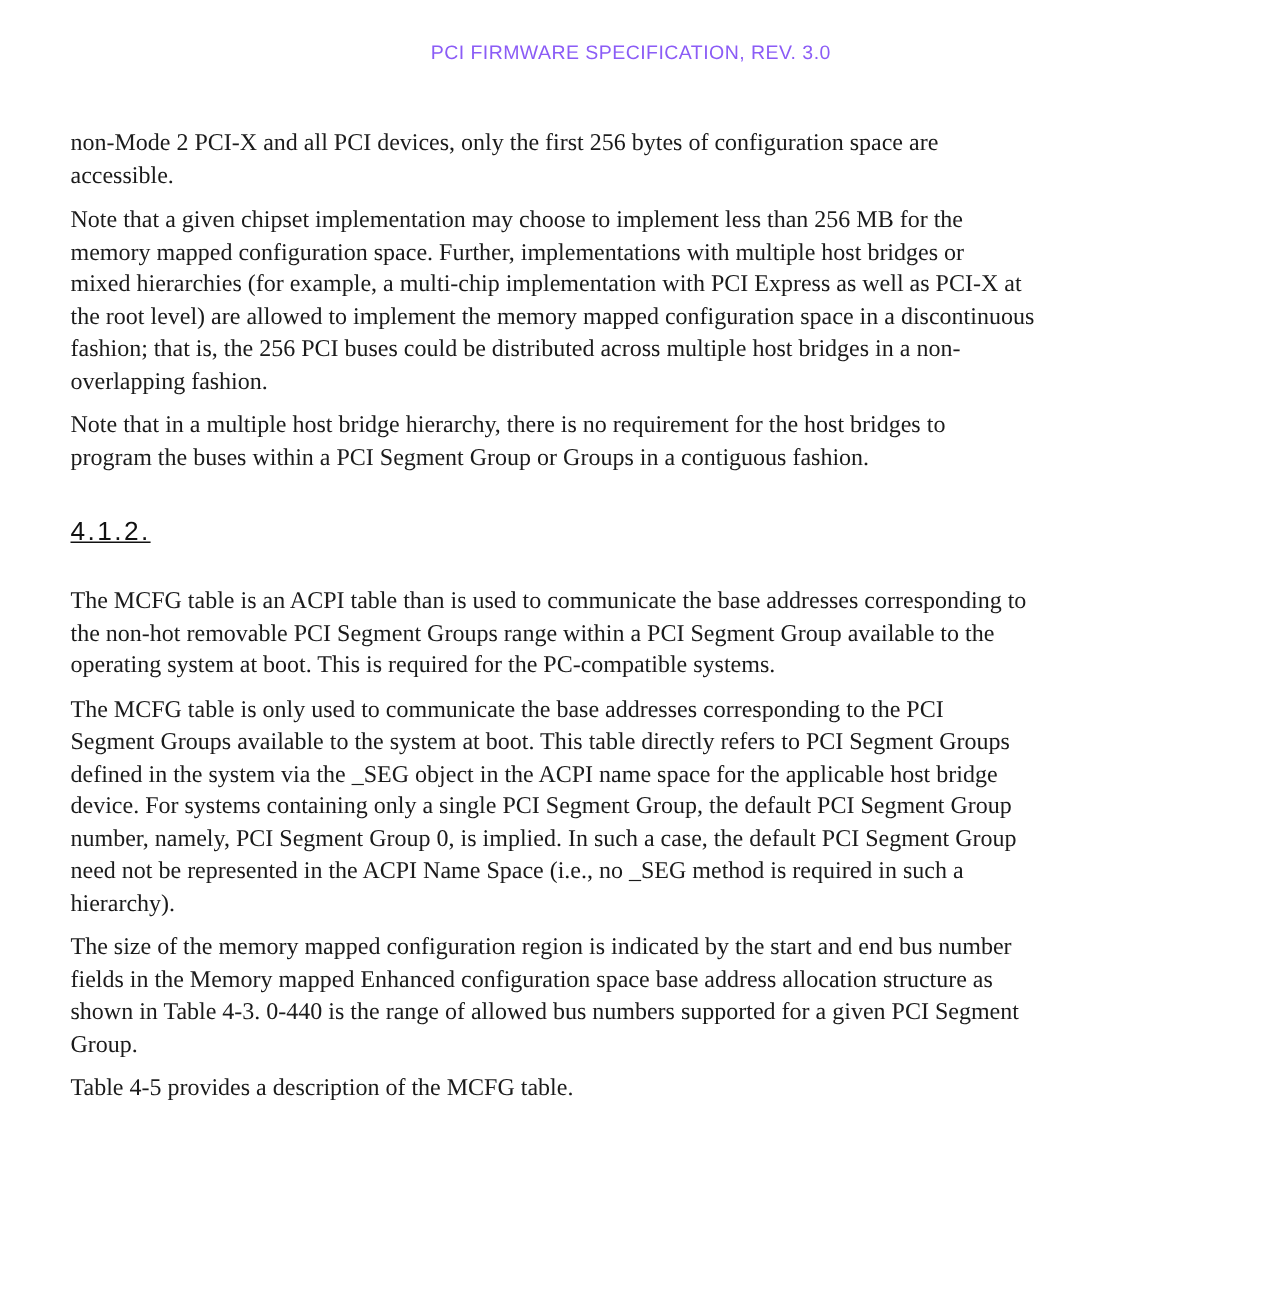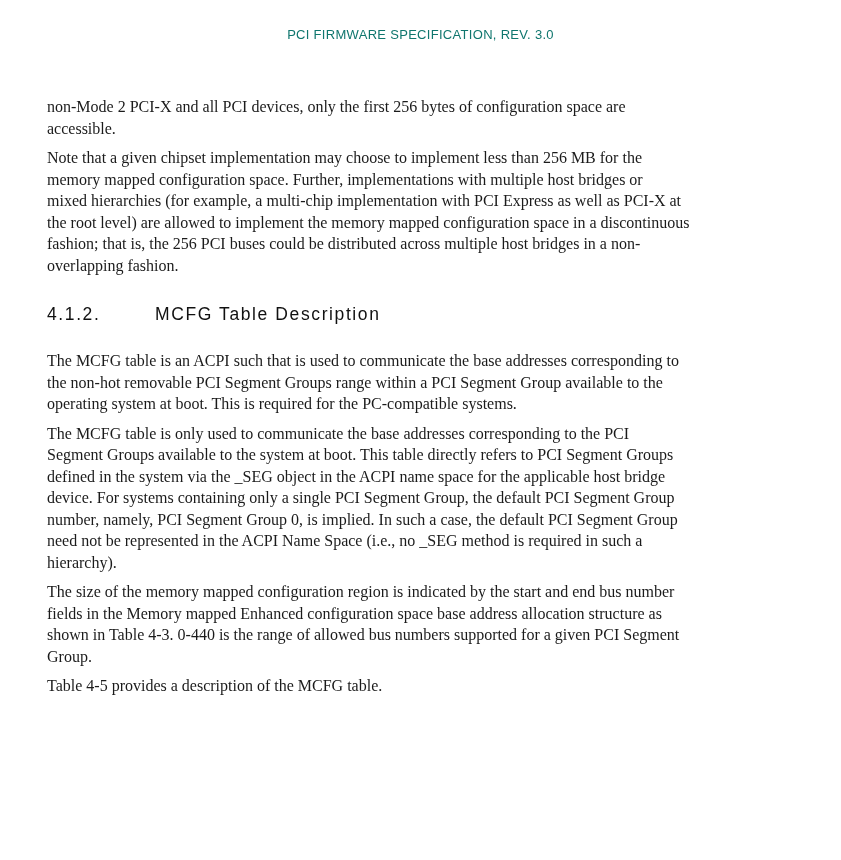--- a/index.html
+++ b/index.html
@@ -18,26 +18,26 @@
   }
   .running-header {
     position: absolute;
     top: 27px;
     left: 0;
     right: 0;
     text-align: center;
     font-family: "Liberation Sans", sans-serif;
     font-size: 13px;
     letter-spacing: 0.3px;
-    color: #0f766e;
+    color: #8b5cf6;
   }
   .content {
     position: absolute;
     left: 47px;
-    top: 96px;
+    top: 85px;
     width: 748px;
   }
   .content p.body-par {
     margin: 0 0 8px 0;
     font-size: 16px;
     line-height: 21.5px;
     white-space: pre-line;
     color: #1b1b1b;
   }
   h2.section-heading {
@@ -48,20 +48,21 @@
     font-weight: normal;
     font-size: 17.5px;
     line-height: 24px;
     letter-spacing: 1.6px;
     color: #111111;
   }
   h2.section-heading .section-num {
     display: inline-block;
     width: 108px;
     flex: 0 0 108px;
+    text-decoration: underline;
   }
 </style>
 </head>
 <body>
 
 <div class="page">
 
   <div class="running-header">PCI FIRMWARE SPECIFICATION, REV. 3.0</div>
 
   <div class="content">
@@ -69,27 +70,28 @@
     <p class="body-par">non-Mode 2 PCI-X and all PCI devices, only the first 256 bytes of configuration space are
 accessible.</p>
 
     <p class="body-par">Note that a given chipset implementation may choose to implement less than 256 MB for the
 memory mapped configuration space.  Further, implementations with multiple host bridges or
 mixed hierarchies (for example, a multi-chip implementation with PCI Express as well as PCI-X at
 the root level) are allowed to implement the memory mapped configuration space in a discontinuous
 fashion; that is, the 256 PCI buses could be distributed across multiple host bridges in a non-
 overlapping fashion.</p>
 
+    <p class="body-par">Note that in a multiple host bridge hierarchy, there is no requirement for the host bridges to
+program the buses within a PCI Segment Group or Groups in a contiguous fashion.</p>
 
     <h2 class="section-heading">
       <span class="section-num">4.1.2.</span>
-      <span class="section-title">MCFG Table Description</span>
     </h2>
 
-    <p class="body-par">The MCFG table is an ACPI such that is used to communicate the base addresses corresponding to
+    <p class="body-par">The MCFG table is an ACPI table than is used to communicate the base addresses corresponding to
 the non-hot removable PCI Segment Groups range within a PCI Segment Group available to the
 operating system at boot. This is required for the PC-compatible systems.</p>
 
     <p class="body-par">The MCFG table is only used to communicate the base addresses corresponding to the PCI
 Segment Groups available to the system at boot.  This table directly refers to PCI Segment Groups
 defined in the system via the _SEG object in the ACPI name space for the applicable host bridge
 device.  For systems containing only a single PCI Segment Group, the default PCI Segment Group
 number, namely, PCI Segment Group 0, is implied.  In such a case, the default PCI Segment Group
 need not be represented in the ACPI Name Space (i.e., no _SEG method is required in such a
 hierarchy).</p>

